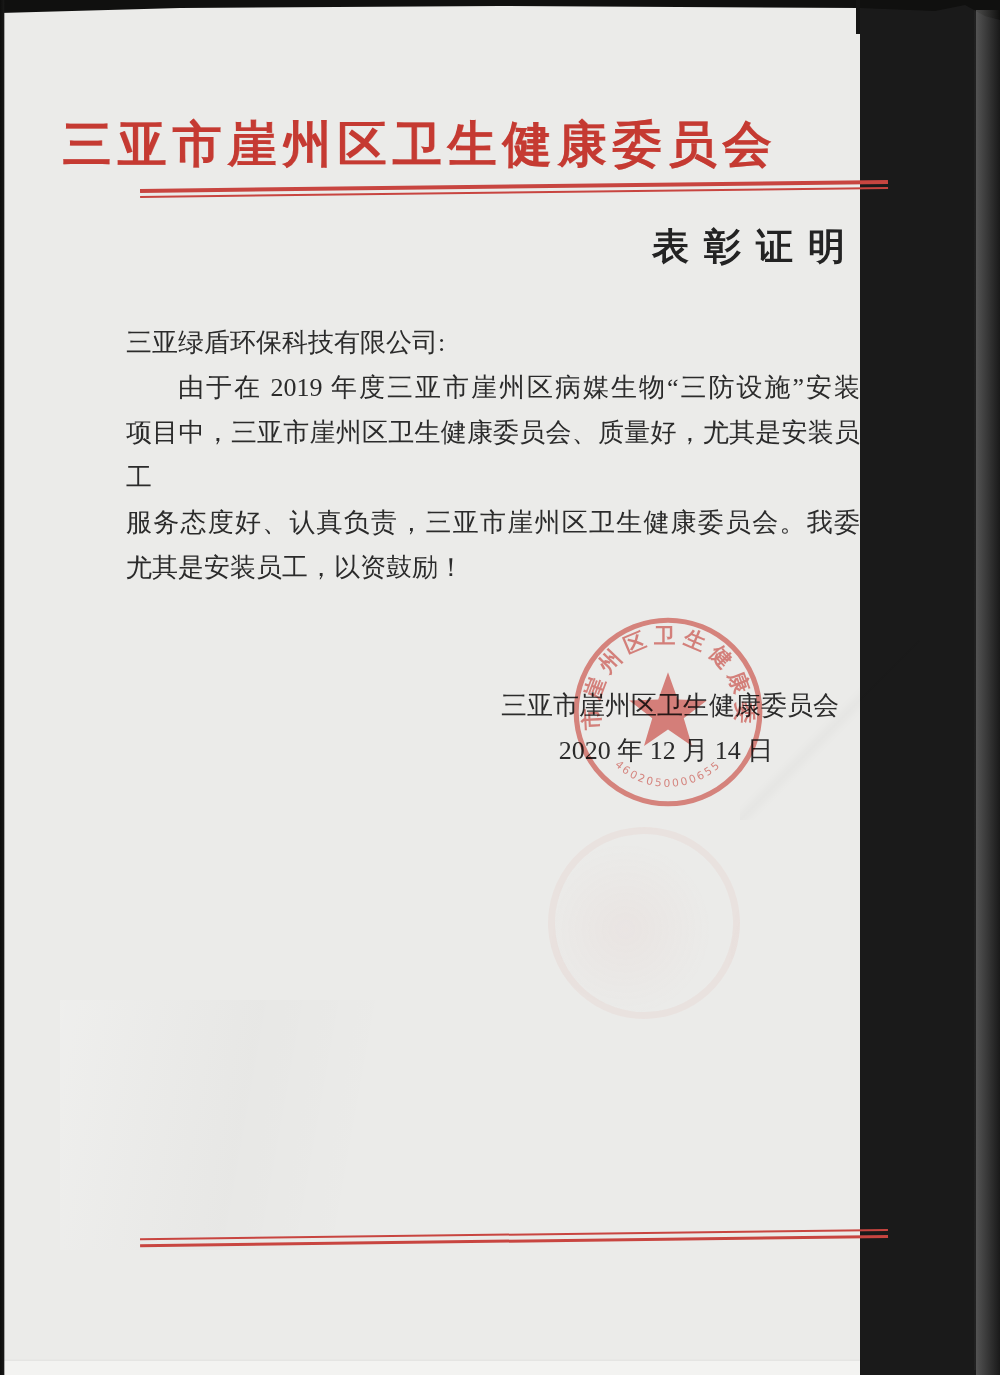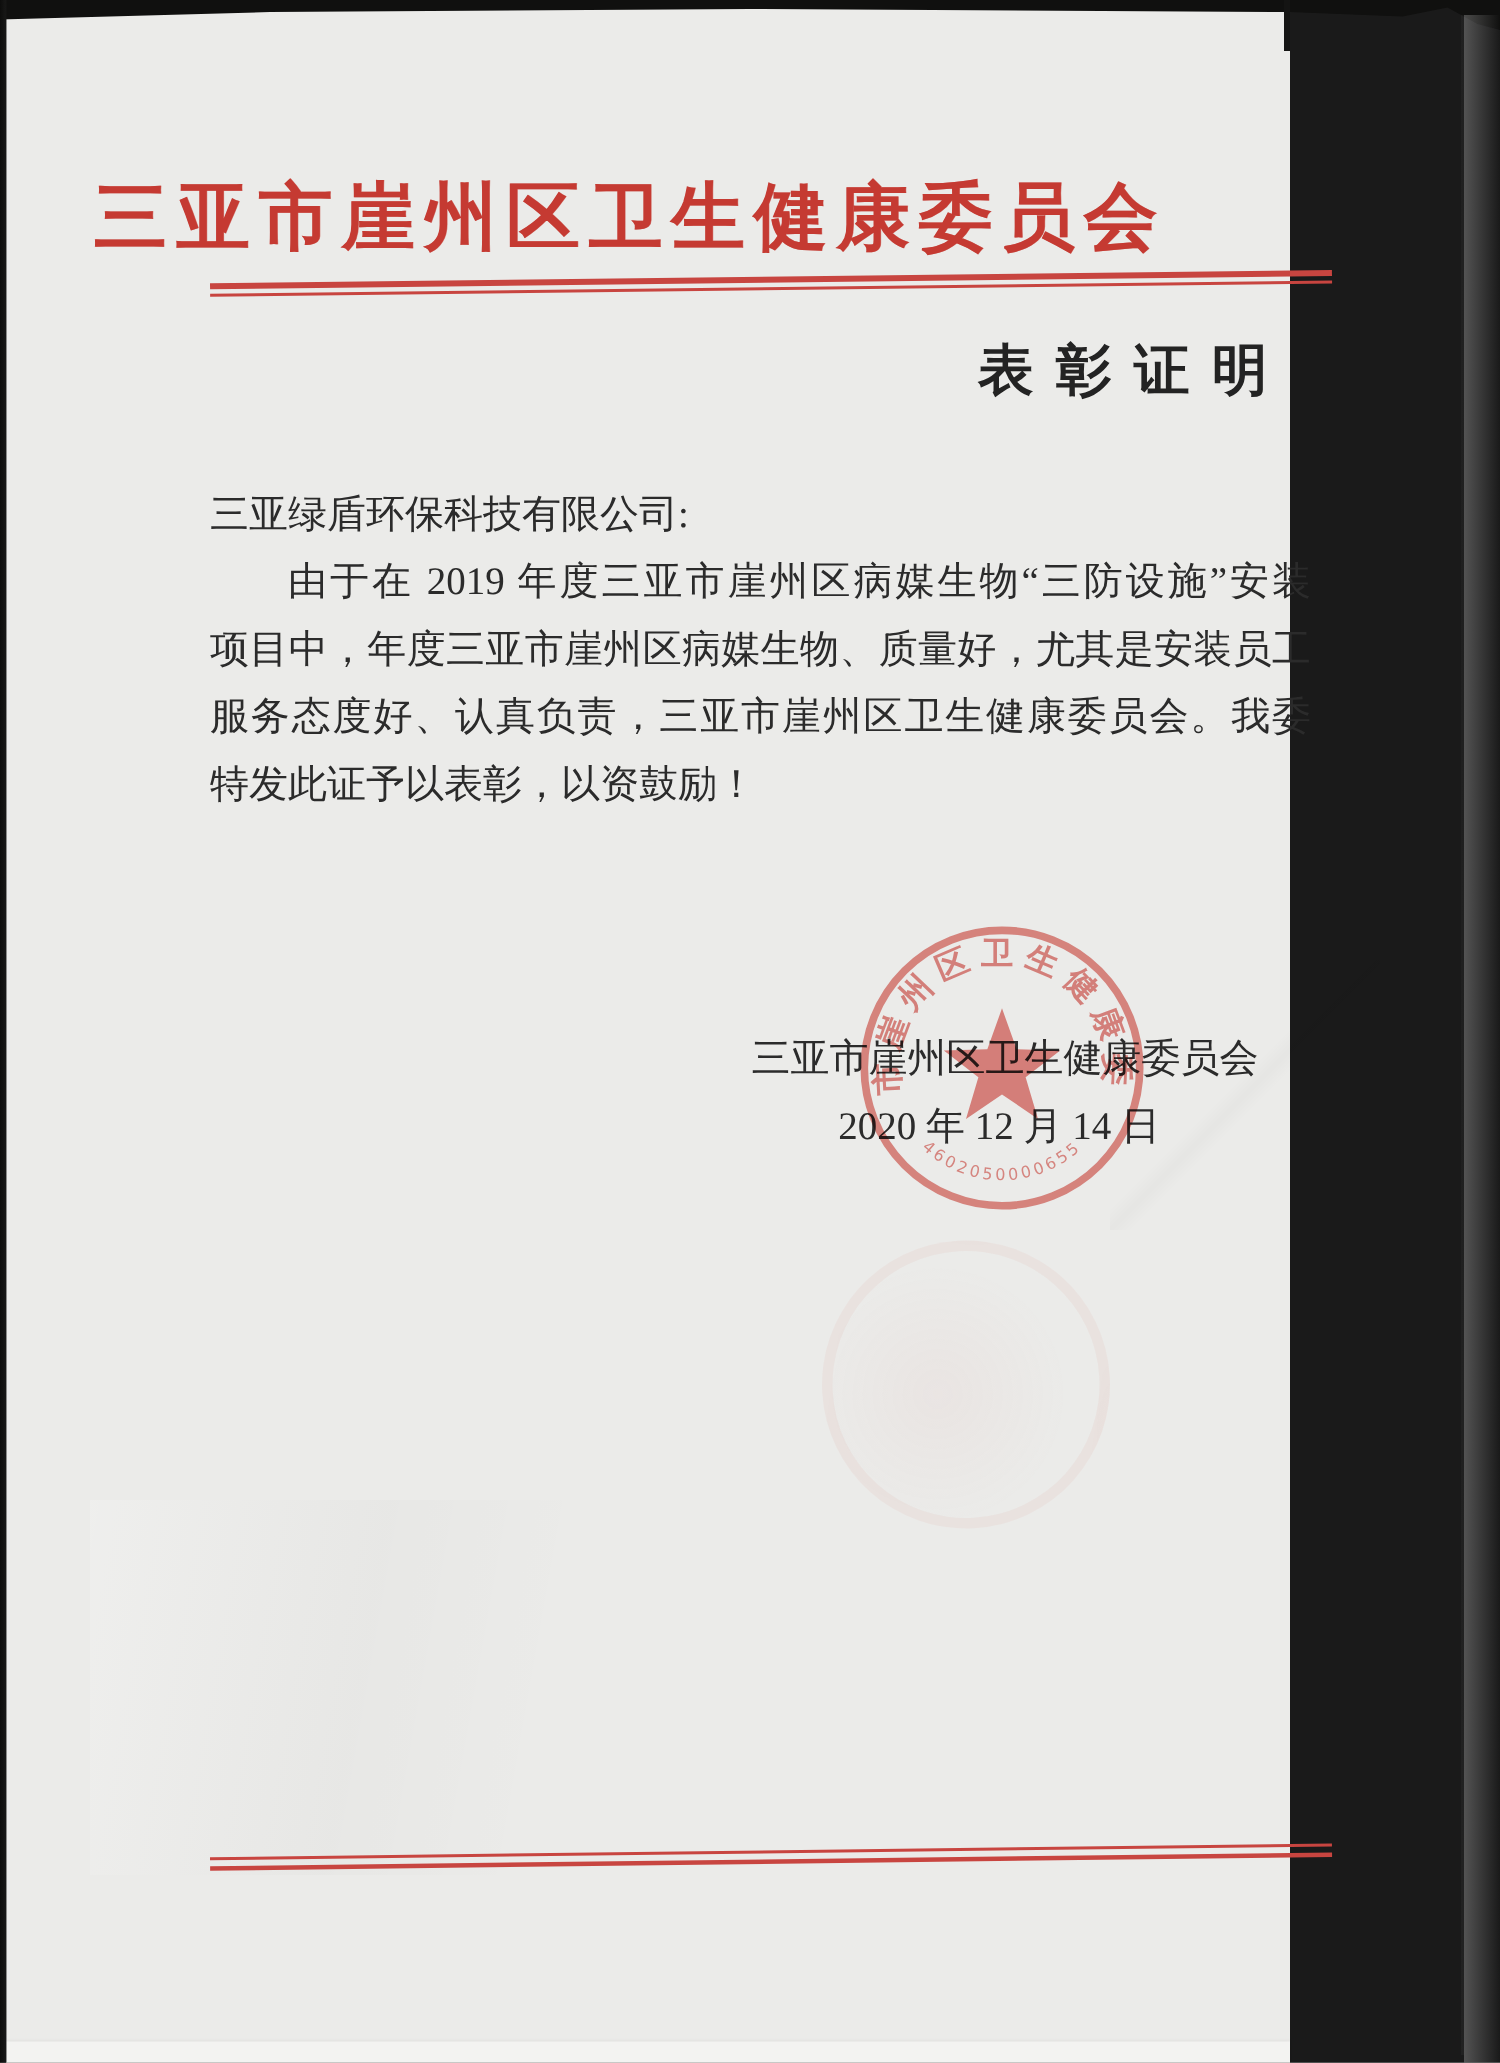--- a/index.html
+++ b/index.html
@@ -114,21 +114,21 @@
     text-align: right;
     font-size: 37px;
     font-weight: bold;
     letter-spacing: 15px;
     color: #232323;
     white-space: nowrap;
   }
   
   .body-text {
     position: absolute;
-    left: 140px;
+    left: 126px;
     top: 320px;
     width: 734px;
     font-size: 26px;
     line-height: 45px;
     color: #2b2b2b;
   }
   .body-text .line { white-space: nowrap; }
   .body-text .line.justify {
     white-space: normal;
     text-align: justify;
@@ -205,23 +205,23 @@
     <div class="bar1"></div>
       <div class="gap"></div>
       <div class="bar2"></div>
   </div>
 
   <div class="doc-title">表彰证明</div>
 
   <div class="body-text">
     <div class="line">三亚绿盾环保科技有限公司:</div>
     <div class="line indent justify">由于在 2019 年度三亚市崖州区病媒生物“三防设施”安装</div>
-    <div class="line justify">项目中，年度三亚市崖州区病媒生物、质量好，尤其是安装员工</div>
+    <div class="line justify">项目中，三亚市崖州区卫生健康委员会、质量好，尤其是安装员工</div>
     <div class="line justify">服务态度好、认真负责，三亚市崖州区卫生健康委员会。我委</div>
-    <div class="line">特发此证予以表彰，以资鼓励！</div>
+    <div class="line">尤其是安装员工，以资鼓励！</div>
   </div>
 
   <div class="signature">三亚市崖州区卫生健康委员会</div>
   <div class="sig-date">2020 年 12 月 14 日</div>
 
   <div class="ghost-seal"></div>
   <div class="wrinkle1"></div>
   <div class="wrinkle2"></div>
 
   <svg class="seal" viewBox="0 0 200 200">

